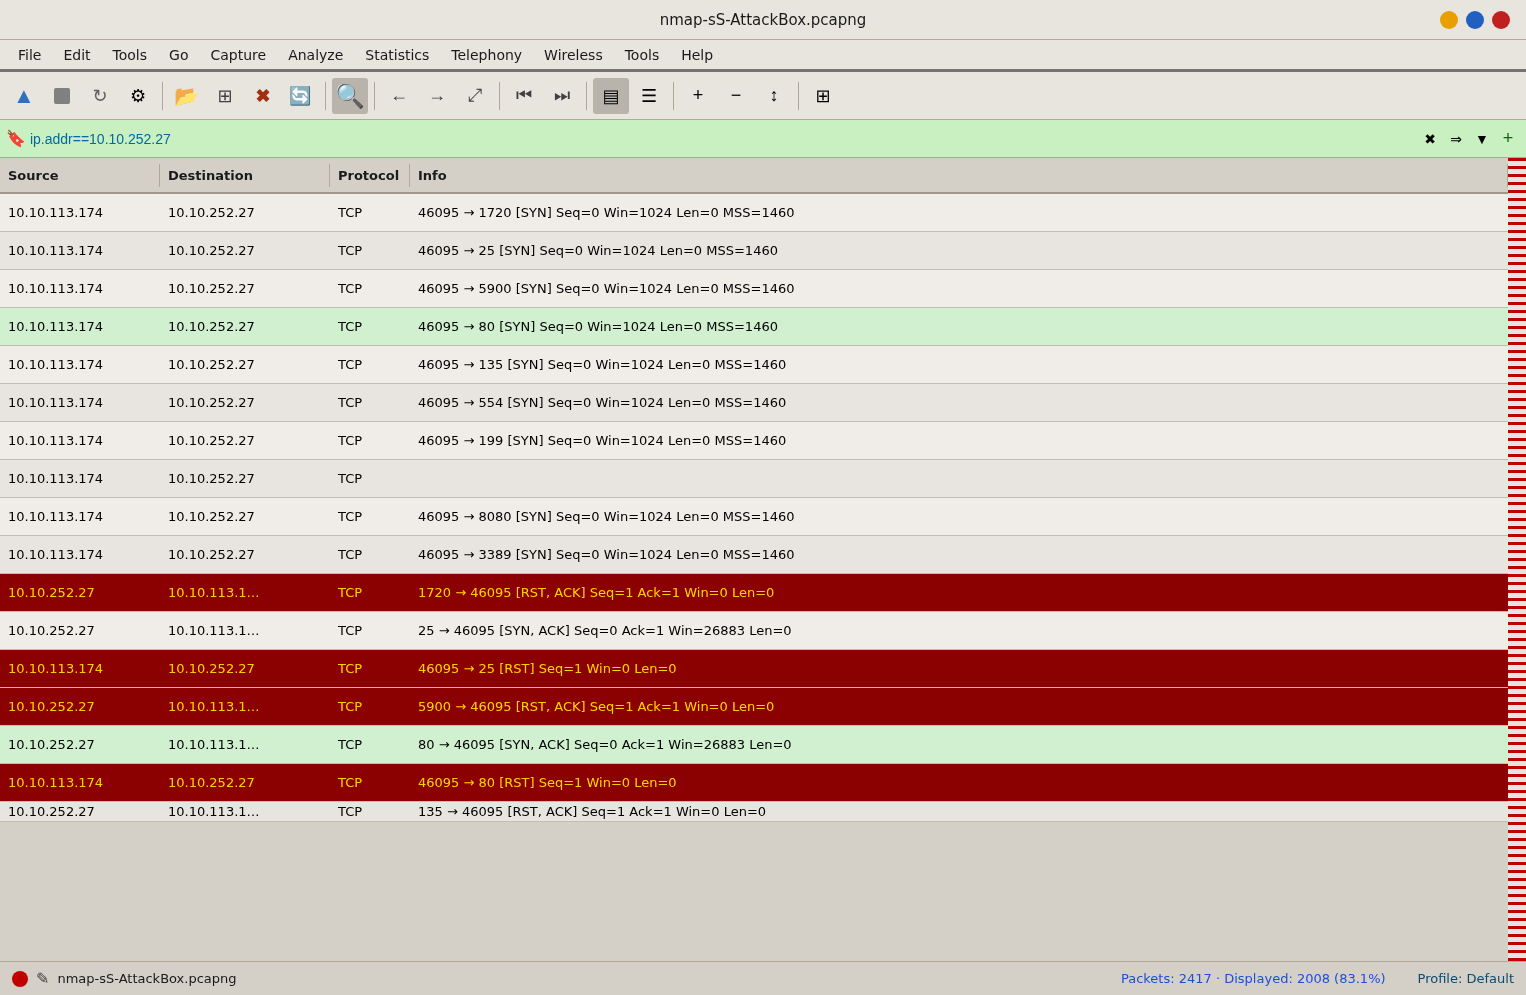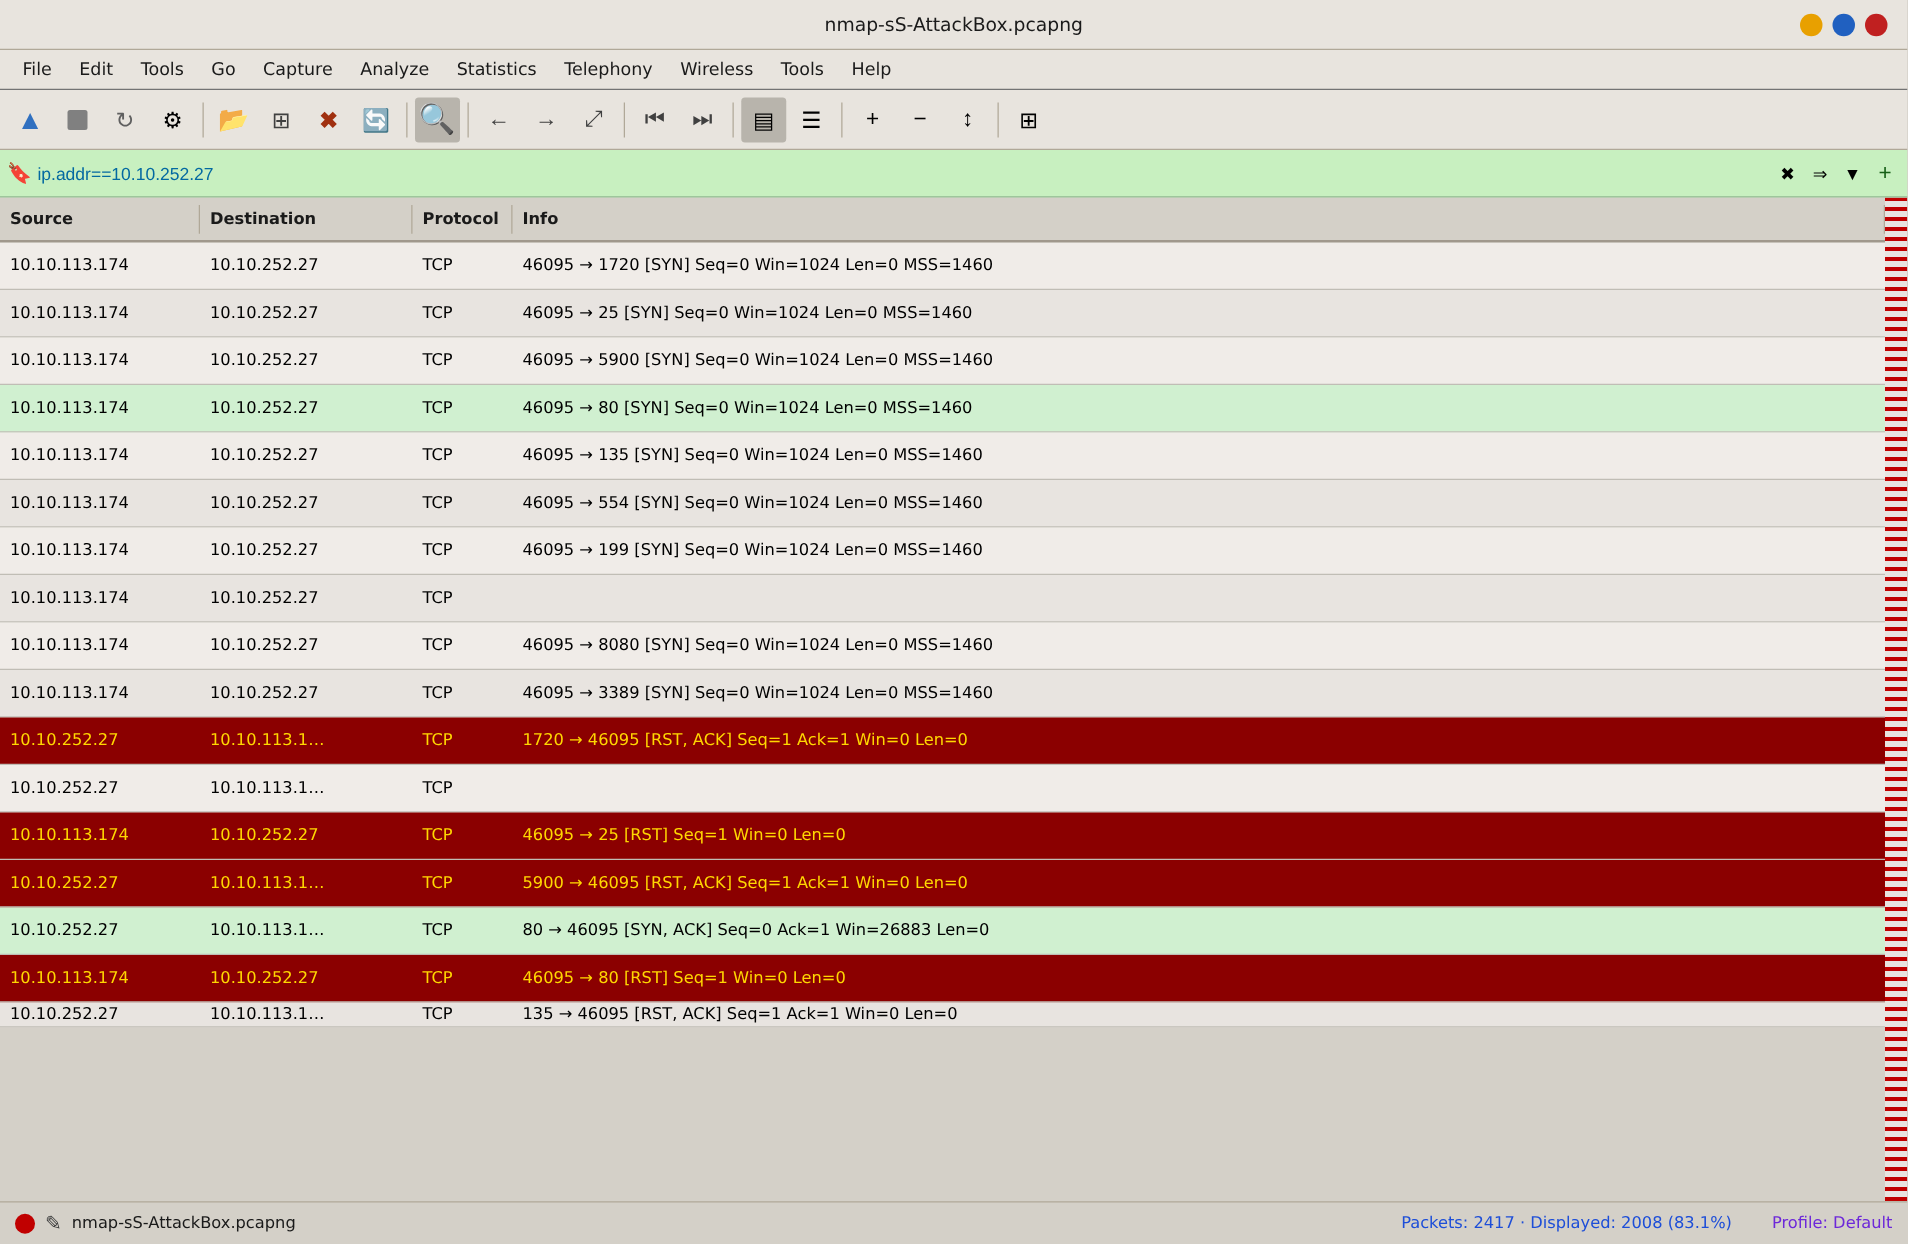--- a/index.html
+++ b/index.html
@@ -46,21 +46,21 @@
     .win-btn.close { background: #c02020; }
 
     
     .menu-bar {
       background: #e8e4de;
       height: 32px;
       display: flex;
       align-items: center;
       padding: 0 8px;
       gap: 2px;
-      border-bottom: 1px solid #737373;
+      border-bottom: 3px solid #737373;
     }
     .menu-item {
       padding: 4px 10px;
       cursor: pointer;
       font-size: 14px;
       color: #1a1a1a;
       border-radius: 3px;
     }
 
     
@@ -233,21 +233,21 @@
       font-size: 13px;
       color: #1a1a1a;
     }
     .status-spacer { flex: 1; }
     .status-stats {
       font-size: 13px;
       color: #1d4ed8;
     }
     .status-profile {
       font-size: 13px;
-      color: #6d28d9;
+      color: #0c4a6e;
       margin-left: 24px;
     }
   </style>
 </head>
 <body>
 
 <div class="title-bar">
   <span class="title-bar-text">nmap-sS-AttackBox.pcapng</span>
   <div class="window-controls">
     <button class="win-btn minimize"></button>
@@ -463,20 +463,21 @@
         <div class="cell col-source">10.10.252.27</div>
         <div class="cell col-dest">10.10.113.1…</div>
         <div class="cell col-proto">TCP</div>
         <div class="cell col-info">1720 → 46095 [RST, ACK] Seq=1 Ack=1 Win=0 Len=0</div>
       </div>
 
       <div class="packet-row bg-white">
         <div class="cell col-source">10.10.252.27</div>
         <div class="cell col-dest">10.10.113.1…</div>
         <div class="cell col-proto">TCP</div>
+        <div class="cell col-info">25 → 46095 [SYN, ACK] Seq=0 Ack=1 Win=26883 Len=0</div>
       </div>
 
       <div class="packet-row bg-darkred">
         <div class="cell col-source">10.10.113.174</div>
         <div class="cell col-dest">10.10.252.27</div>
         <div class="cell col-proto">TCP</div>
         <div class="cell col-info">46095 → 25 [RST] Seq=1 Win=0 Len=0</div>
       </div>
 
       <div class="packet-row bg-darkred">

